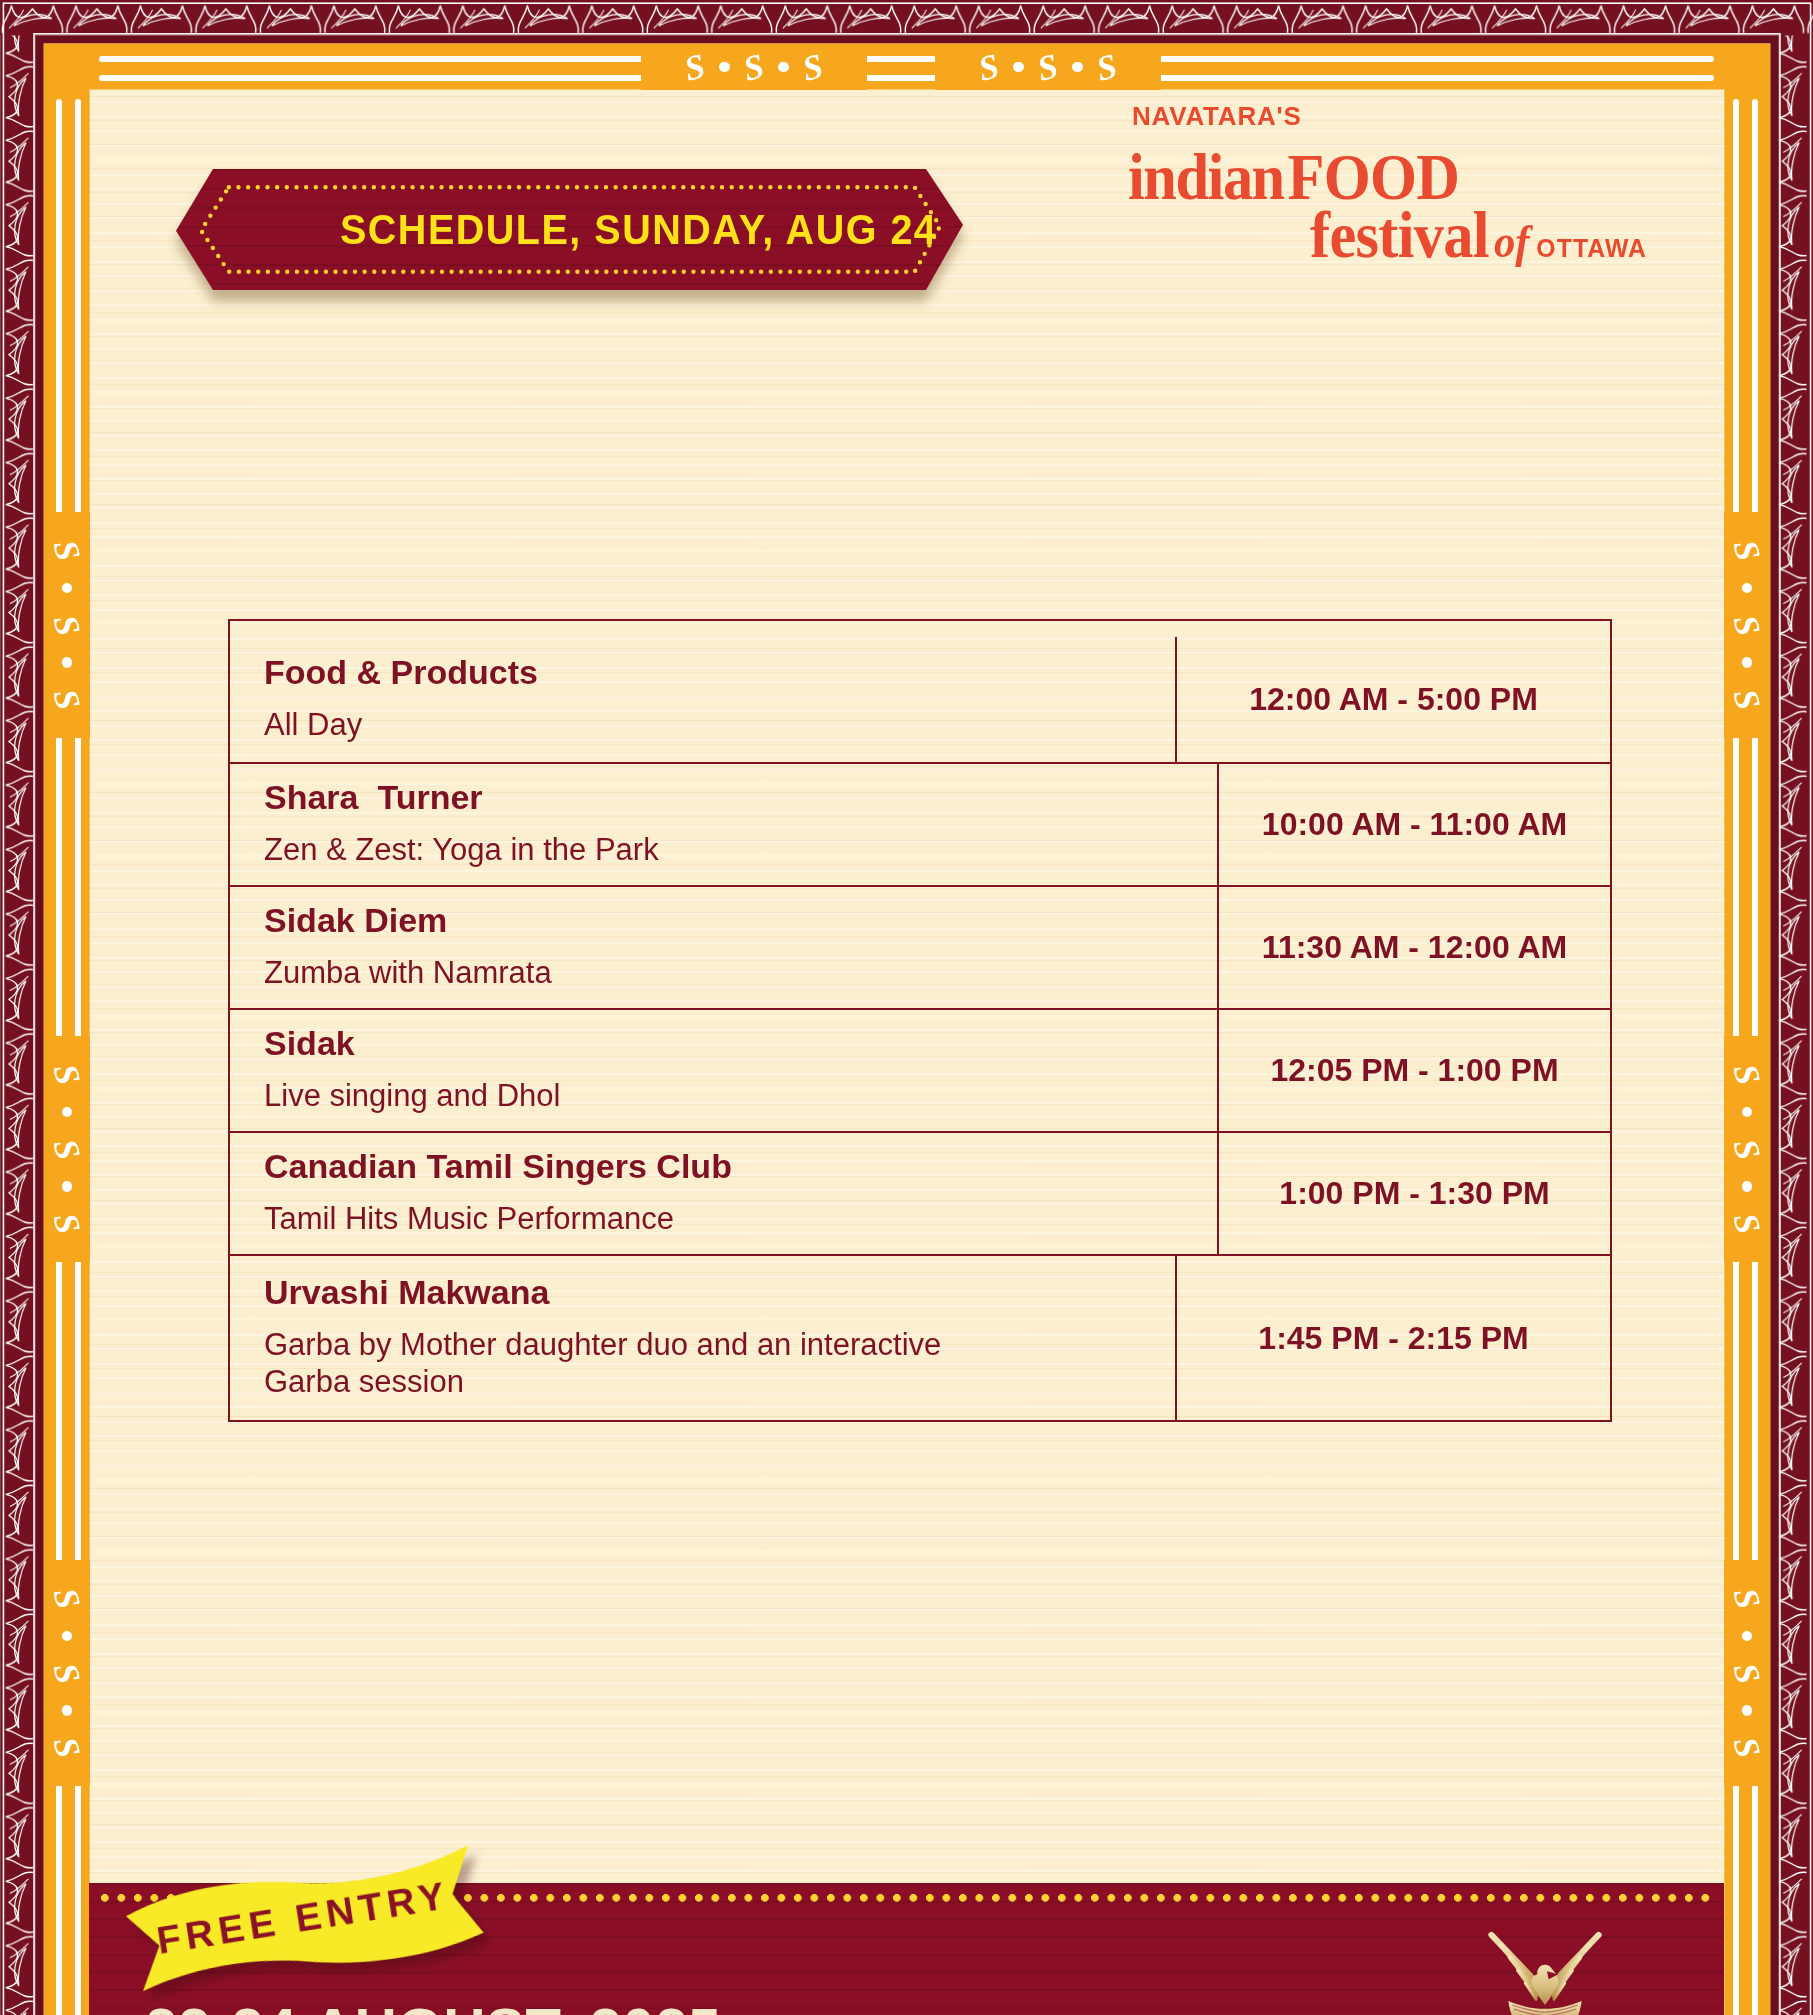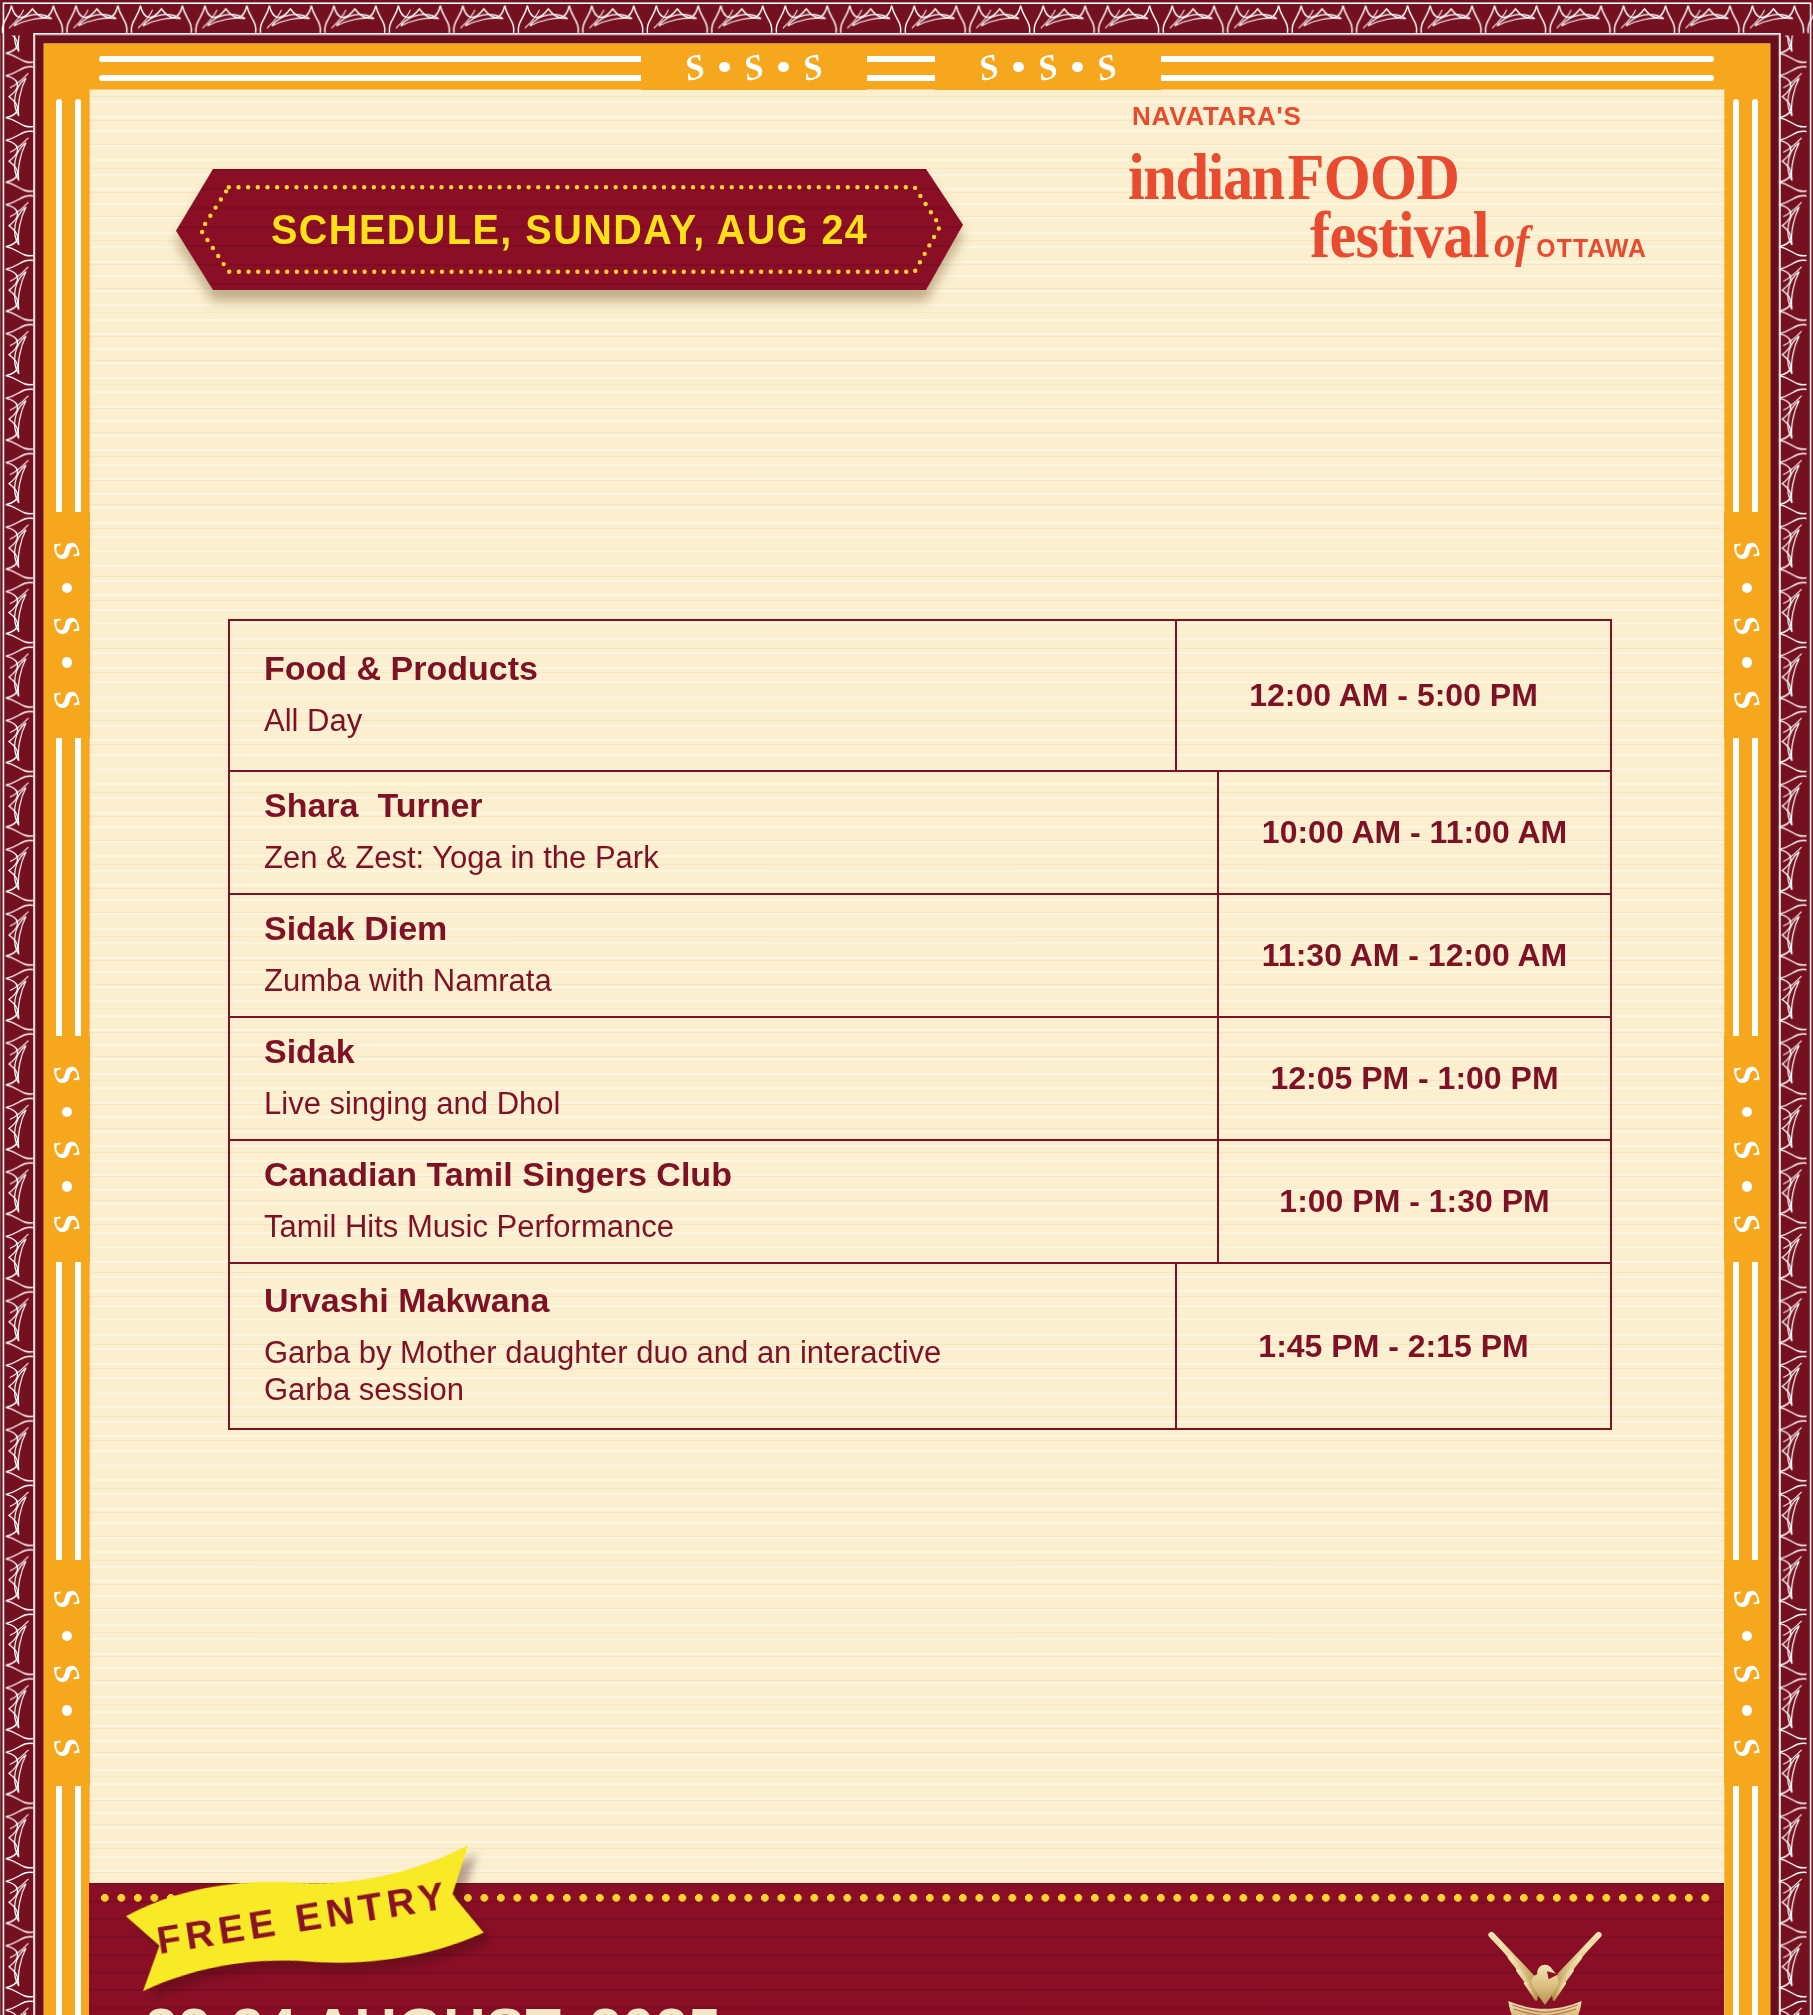--- a/index.html
+++ b/index.html
@@ -36,21 +36,21 @@
   .ribbon-wrap{
     position:absolute;left:176px;top:169px;width:787px;height:121px;z-index:3;
     filter:drop-shadow(0 11.3px 5.6px rgba(125,90,50,0.45));
   }
   .ribbon{
     width:100%;height:100%;position:relative;
     background:
       repeating-linear-gradient(180deg, rgba(0,0,0,0.10) 0 2px, rgba(0,0,0,0) 2px 19px),
       #8A0F26;
     clip-path:polygon(0 51%,4.7% 0,95.3% 0,100% 46%,95.3% 100%,4.7% 100%);
-    display:flex;align-items:center;justify-content:center;
+    display:flex;align-items:center;justify-content:flex-end;
   }
   .ribbon svg{position:absolute;inset:0;}
   .ribbon .badge-text{
     position:relative;
     font:700 43px "Liberation Sans", sans-serif;color:#FFE11A;
     letter-spacing:1.6px;transform:scaleX(0.92);white-space:nowrap;
   }
   
   .logo-prefix{
     position:absolute;left:1132px;top:101px;z-index:2;
@@ -81,21 +81,21 @@
     display:flex;flex-direction:column;justify-content:center;gap:15.3px;
     padding-left:34px;padding-right:24px;
   }
   .cell-right{
     flex:1;border-left:2px solid #7E1124;box-sizing:border-box;
     display:flex;align-items:center;justify-content:center;
   }
   .ev-title{font:700 34px "Liberation Sans", sans-serif;color:#7E1124;line-height:1.05;white-space:pre-wrap;}
   .ev-sub{font:400 31px "Liberation Sans", sans-serif;color:#7E1124;line-height:1.22;white-space:pre-line;}
   .ev-time{font:700 32px "Liberation Sans", sans-serif;color:#7E1124;white-space:nowrap;text-align:center;}
-  .h310{height:149px;} .h305{height:123px;gap:42px;} .h413{height:166px;}
+  .h310{height:125px;margin-top:16px;} .h305{height:123px;gap:42px;} .h413{height:166px;}
   
   .footer-band{
     position:absolute;left:89px;top:1883px;width:1635px;height:295px;z-index:2;
     background:
       repeating-linear-gradient(180deg, rgba(0,0,0,0.10) 0 2px, rgba(0,0,0,0) 2px 17.7px),
       #8A0F26;
   }
   .dotrow{
     position:absolute;left:11.3px;right:11.3px;height:9.7px;
     background-image:radial-gradient(circle at 4.8px 4.8px, #FFD430 3.6px, rgba(0,0,0,0) 4px);

